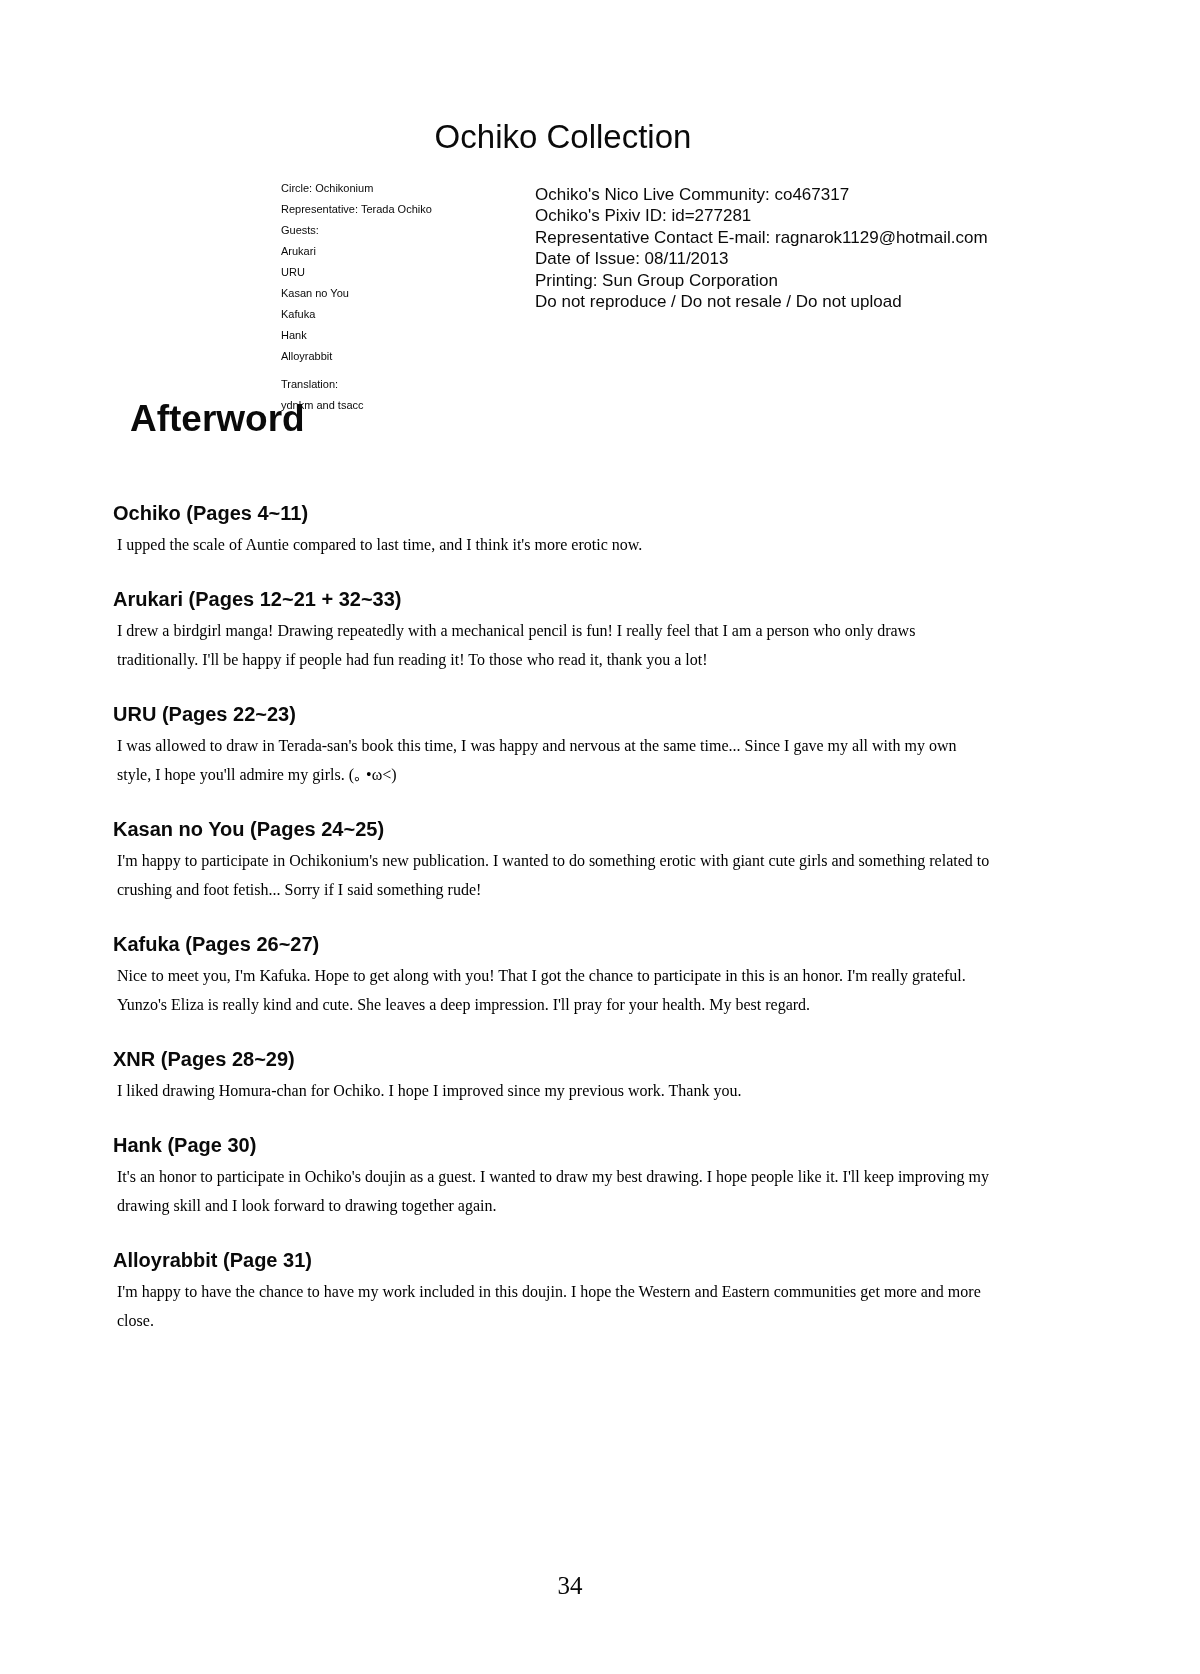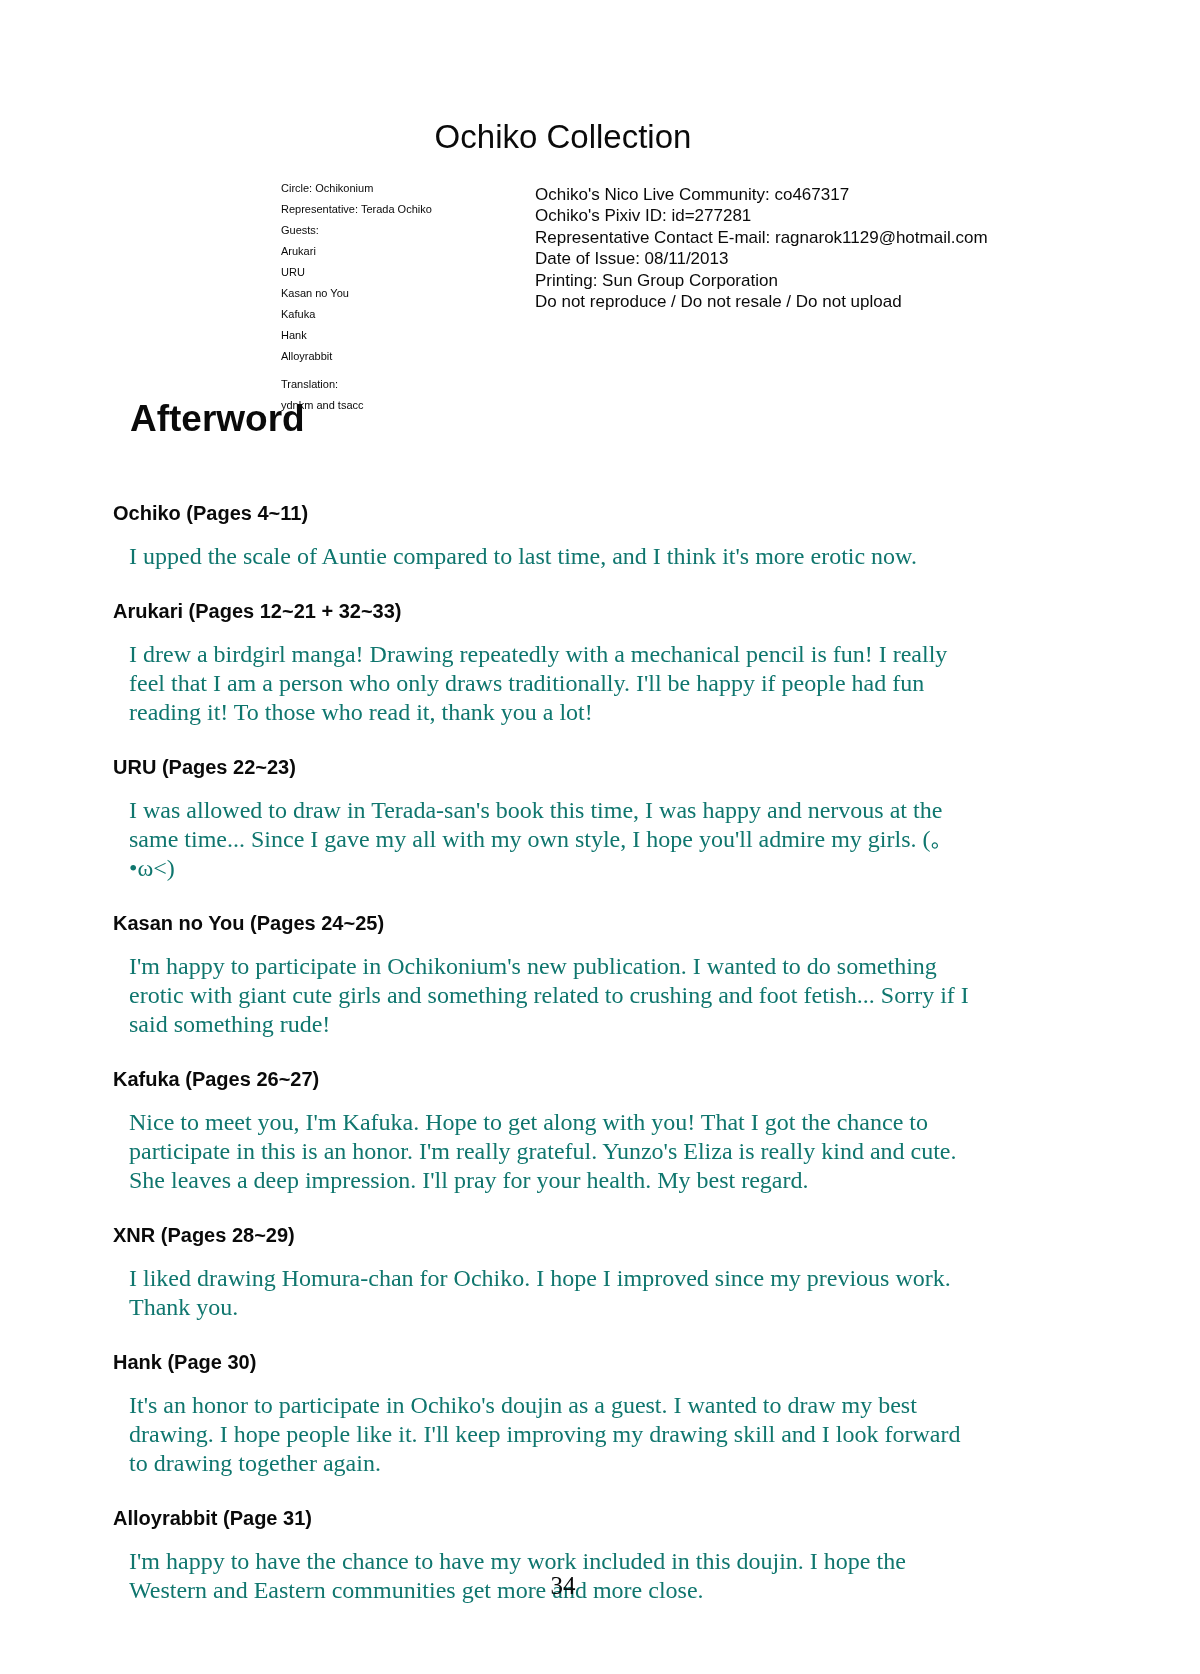--- a/index.html
+++ b/index.html
@@ -66,34 +66,35 @@
   .section-heading {
     font-family: "Liberation Sans", sans-serif;
     font-size: 20px;
     font-weight: 700;
     line-height: 26px;
     margin: 0 0 3px 0;
     color: #0a0a0a;
   }
   .section-body {
     font-family: "Liberation Serif", serif;
-    font-size: 24px;
+    font-size: 16px;
     line-height: 29px;
-    margin: 16px;
-    color: #0f766e;
+    margin: 4px;
+    color: #000000;
   }
   .page-number {
     position: absolute;
     top: 1572px;
     left: 0;
     width: 1126px;
     text-align: center;
     font-family: "Liberation Serif", serif;
     font-size: 25px;
     color: #0a0a0a;
+    padding-left: 7px;
   }
 </style>
 </head>
 <body>
 
 <div class="page">
 
   <div class="doc-title">Ochiko Collection</div>
 
   <div class="credits-left">

